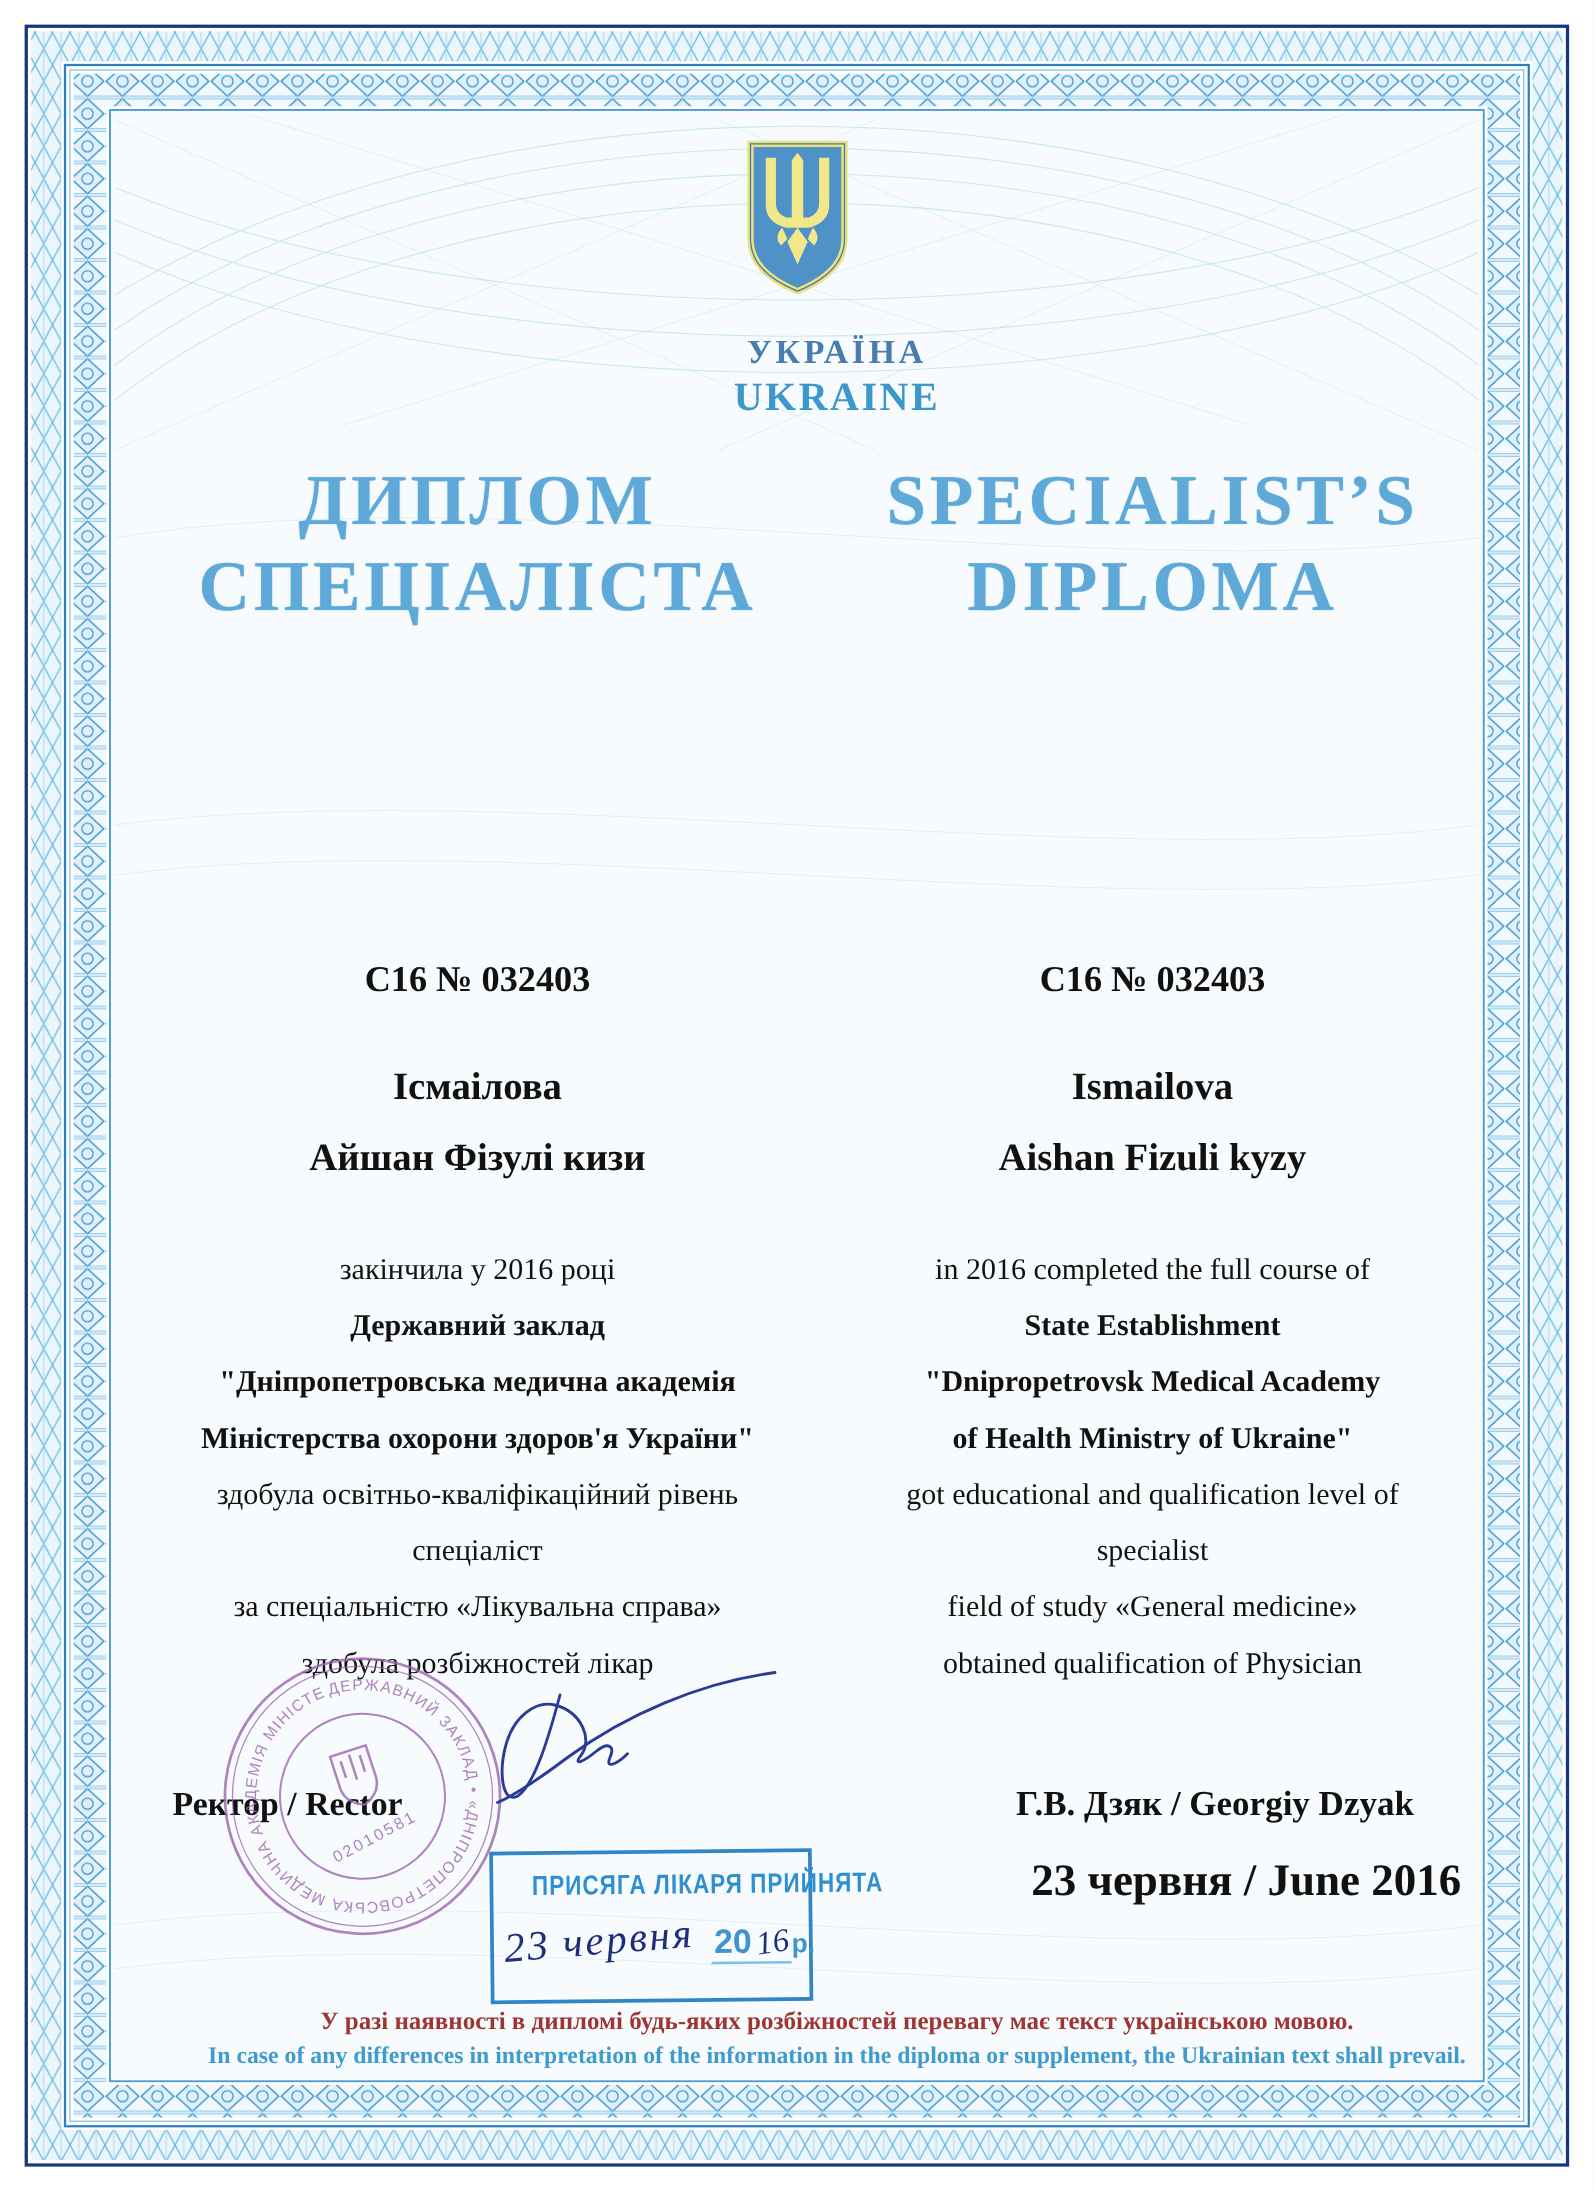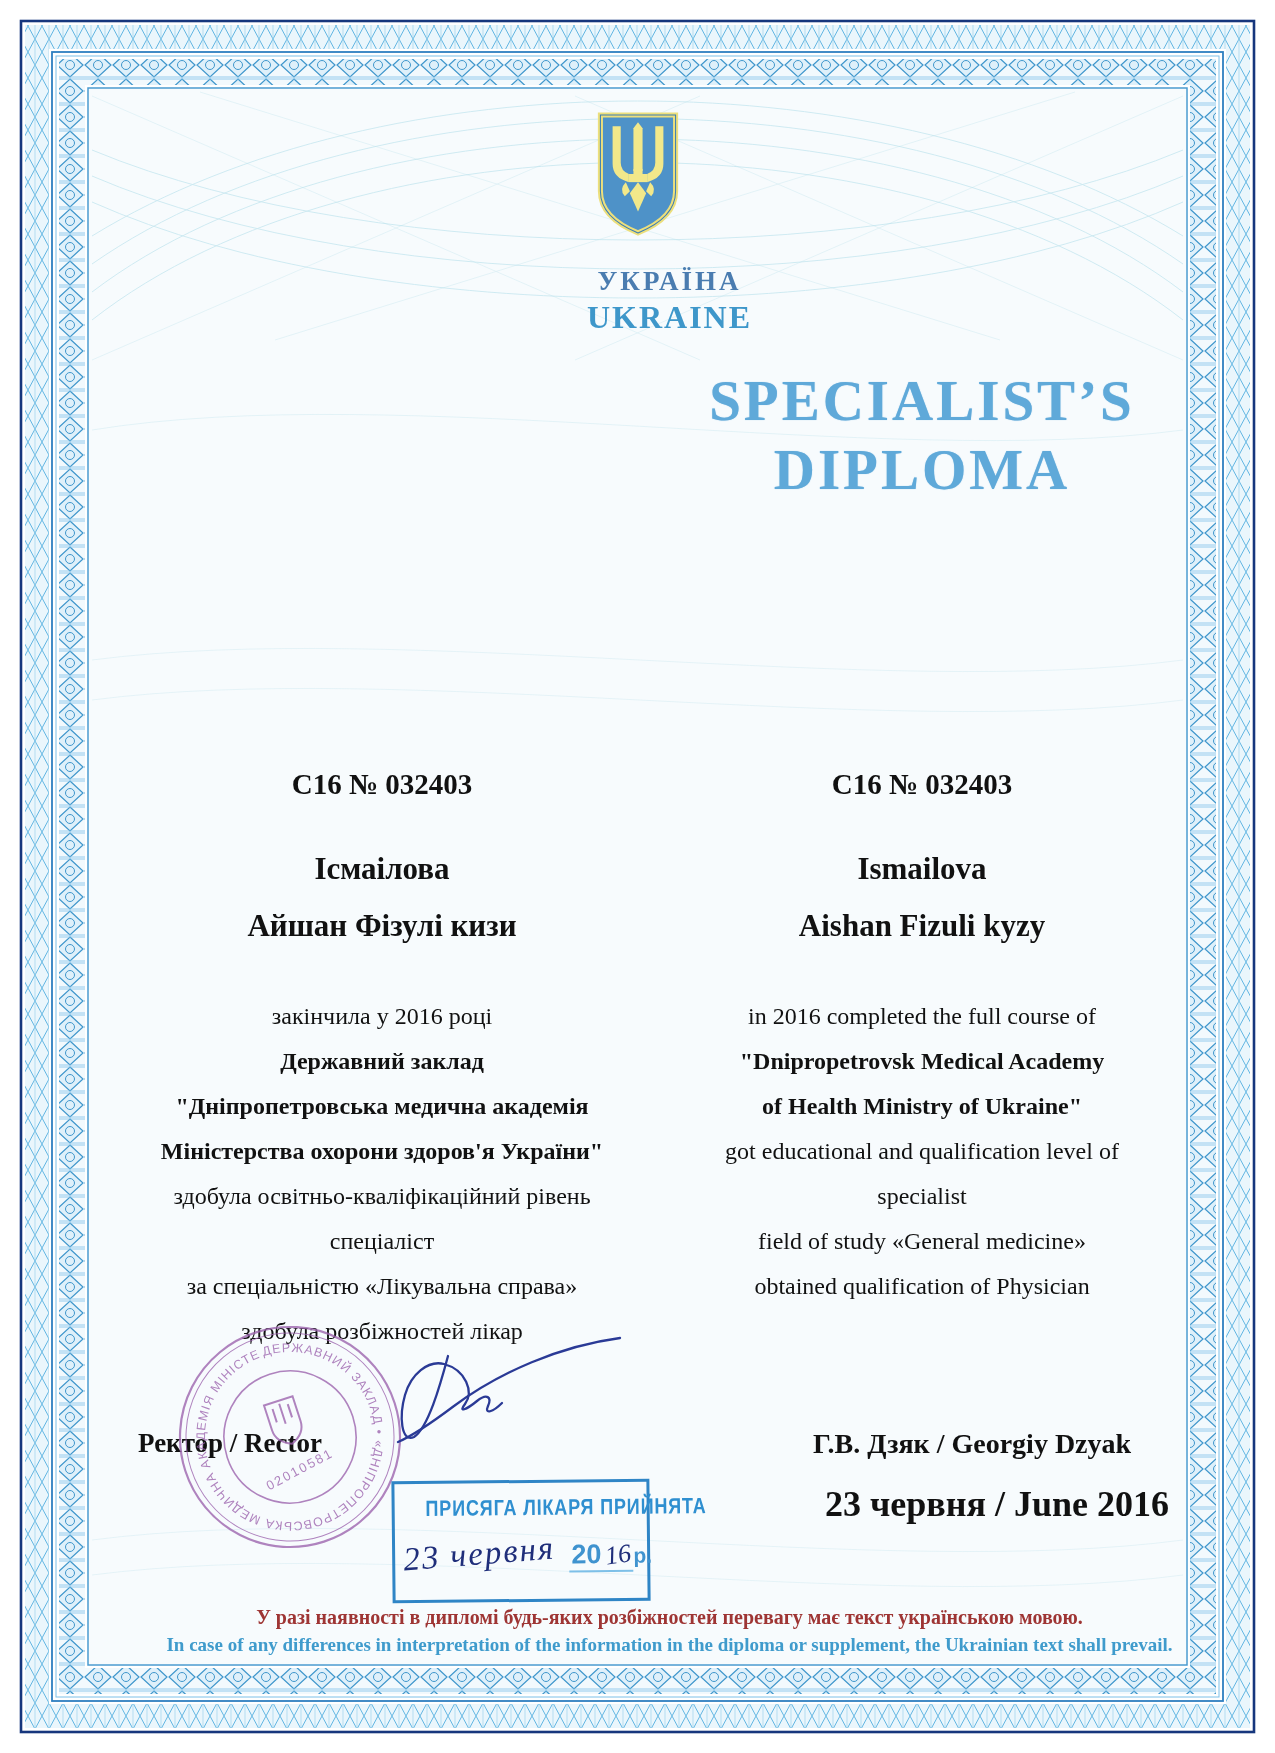--- a/index.html
+++ b/index.html
@@ -114,20 +114,24 @@
       <path d="M40.5,58 H49.5 V66 H40.5 Z"></path>
       <path d="M45,71 L53,82 L45,100 L37,82 Z"></path>
       <path d="M33,71 Q26,78 32,85 L37,80 Z"></path>
       <path d="M57,71 Q64,78 58,85 L53,80 Z"></path>
     </g>
   </svg>
 
   <div class="abs ctr country-uk">УКРАЇНА</div>
   <div class="abs ctr country-en">UKRAINE</div>
 
+  <div class="abs ctr title title-uk">
+    <div>ДИПЛОМ</div>
+    <div>СПЕЦІАЛІСТА</div>
+  </div>
   <div class="abs ctr title title-en">
     <div>SPECIALIST’S</div>
     <div>DIPLOMA</div>
   </div>
 
   <div class="abs ctr col-l serial">С16 № 032403</div>
   <div class="abs ctr col-r serial">С16 № 032403</div>
 
   <div class="abs ctr col-l surname">Ісмаілова</div>
   <div class="abs ctr col-r surname">Ismailova</div>
@@ -140,20 +144,21 @@
     <div class="ln b">"Дніпропетровська медична академія</div>
     <div class="ln b">Міністерства охорони здоров'я України"</div>
     <div class="ln">здобула освітньо-кваліфікаційний рівень</div>
     <div class="ln">спеціаліст</div>
     <div class="ln">за спеціальністю «Лікувальна справа»</div>
     <div class="ln">здобула розбіжностей лікар</div>
   </div>
 
   <div class="abs ctr col-r body-block">
     <div class="ln">in 2016 completed the full course of</div>
+    <div class="ln b">State Establishment</div>
     <div class="ln b">"Dnipropetrovsk Medical Academy</div>
     <div class="ln b">of Health Ministry of Ukraine"</div>
     <div class="ln">got educational and qualification level of</div>
     <div class="ln">specialist</div>
     <div class="ln">field of study «General medicine»</div>
     <div class="ln">obtained qualification of Physician</div>
   </div>
 
   <div class="abs rector-label">Ректор / Rector</div>
   <div class="abs ctr rector-name">Г.В. Дзяк / Georgiy Dzyak</div>

